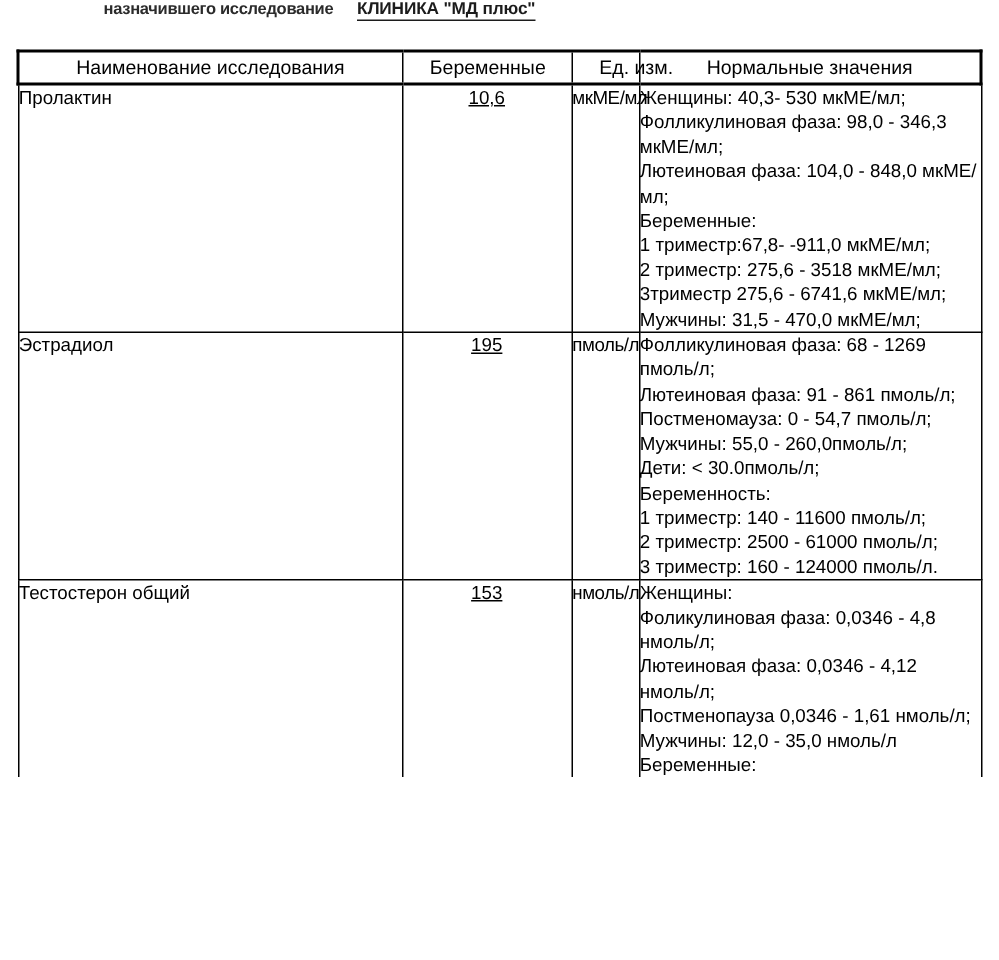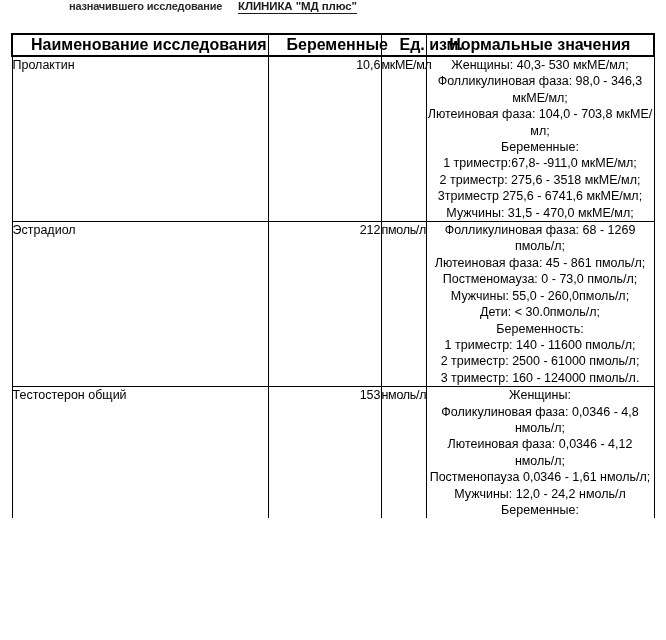--- a/index.html
+++ b/index.html
@@ -62,22 +62,22 @@
   }
   .report-table th,
   .report-table td {
     border: 1px solid #000000;
     vertical-align: top;
     padding: 0;
     line-height: 16.4px;
   }
   .report-table thead th {
     text-align: center;
-    font-weight: bold;
-    font-size: 16px;
+    font-weight: normal;
+    font-size: 13px;
     height: 20px;
     line-height: 20px;
     padding: 0 18px;
     border-bottom-width: 2px;
     white-space: nowrap;
   }
   thead .th-name   { border-top-width: 2px; border-left-width: 2px; }
   thead .th-result { border-top-width: 2px; }
   thead .th-units  { border-top-width: 2px; }
   thead .th-ref    { border-top-width: 2px; border-right-width: 2px; margin-top: 20px; }
@@ -87,36 +87,37 @@
   .col-units  { width: 45px; }
   .col-ref    { width: 228px; }
 
   tbody td { padding-top: 1px; }
   .cell-name {
     padding-left: 3px;
     border-left-width: 2px;
     white-space: nowrap;
   }
   .cell-result {
-    text-align: right;
+    text-align: center;
     padding-right: 3px;
     white-space: nowrap;
+    text-decoration: underline;
   }
   .cell-units {
     padding-left: 3px;
     white-space: nowrap;
     letter-spacing: -0.3px;
   }
   .cell-ref {
     padding-left: 4px;
     padding-right: 2px;
     border-right-width: 2px;
     word-wrap: break-word;
   }
-  .cell-ref .ref-line { display: block; white-space: pre-wrap; text-align: center; }
+  .cell-ref .ref-line { display: block; white-space: pre-wrap; }
 
   
   .row-clipped .cell-name,
   .row-clipped .cell-result,
   .row-clipped .cell-units,
   .row-clipped .cell-ref { border-bottom: none; }
 </style>
 </head>
 <body>
 
@@ -141,51 +142,51 @@
     </tr>
   </thead>
   <tbody id="table-body">
       <tr>
         <td class="cell-name">Пролактин</td>
         <td class="cell-result">10,6</td>
         <td class="cell-units">мкМЕ/мл</td>
         <td class="cell-ref">
           <span class="ref-line">Женщины: 40,3- 530 мкМЕ/мл;</span>
           <span class="ref-line">Фолликулиновая фаза: 98,0 - 346,3 мкМЕ/мл;</span>
-          <span class="ref-line">Лютеиновая фаза: 104,0 - 703,8 мкМЕ/мл;</span>
+          <span class="ref-line">Лютеиновая фаза: 104,0 - 848,0 мкМЕ/мл;</span>
           <span class="ref-line">Беременные:</span>
           <span class="ref-line">1 триместр:67,8- -911,0 мкМЕ/мл;</span>
           <span class="ref-line">2 триместр: 275,6 - 3518 мкМЕ/мл;</span>
           <span class="ref-line">3триместр 275,6 - 6741,6 мкМЕ/мл;</span>
           <span class="ref-line">Мужчины: 31,5 - 470,0 мкМЕ/мл;</span>
         </td>
       </tr>
       <tr>
         <td class="cell-name">Эстрадиол</td>
-        <td class="cell-result">212</td>
+        <td class="cell-result">195</td>
         <td class="cell-units">пмоль/л</td>
         <td class="cell-ref">
           <span class="ref-line">Фолликулиновая фаза: 68 - 1269 пмоль/л;</span>
-          <span class="ref-line">Лютеиновая фаза: 45 - 861 пмоль/л;</span>
-          <span class="ref-line">Постменомауза: 0 - 73,0 пмоль/л;</span>
+          <span class="ref-line">Лютеиновая фаза: 91 - 861 пмоль/л;</span>
+          <span class="ref-line">Постменомауза: 0 - 54,7 пмоль/л;</span>
           <span class="ref-line">Мужчины: 55,0 - 260,0пмоль/л;</span>
           <span class="ref-line">Дети: &lt; 30.0пмоль/л;</span>
           <span class="ref-line">Беременность:</span>
           <span class="ref-line">1 триместр: 140 - 11600 пмоль/л;</span>
           <span class="ref-line">2 триместр: 2500 - 61000 пмоль/л;</span>
           <span class="ref-line">3 триместр: 160 - 124000 пмоль/л.</span>
         </td>
       </tr>
       <tr class="row-clipped">
         <td class="cell-name">Тестостерон общий</td>
         <td class="cell-result">153</td>
         <td class="cell-units">нмоль/л</td>
         <td class="cell-ref">
           <span class="ref-line">Женщины:</span>
           <span class="ref-line">Фоликулиновая фаза: 0,0346 - 4,8 нмоль/л;</span>
           <span class="ref-line">Лютеиновая фаза: 0,0346 - 4,12 нмоль/л;</span>
           <span class="ref-line">Постменопауза 0,0346 - 1,61 нмоль/л;</span>
-          <span class="ref-line">Мужчины: 12,0 - 24,2 нмоль/л</span>
+          <span class="ref-line">Мужчины: 12,0 - 35,0 нмоль/л</span>
           <span class="ref-line">Беременные:</span>
         </td>
       </tr>
     </tbody>
 </table>
 
 </body></html>

